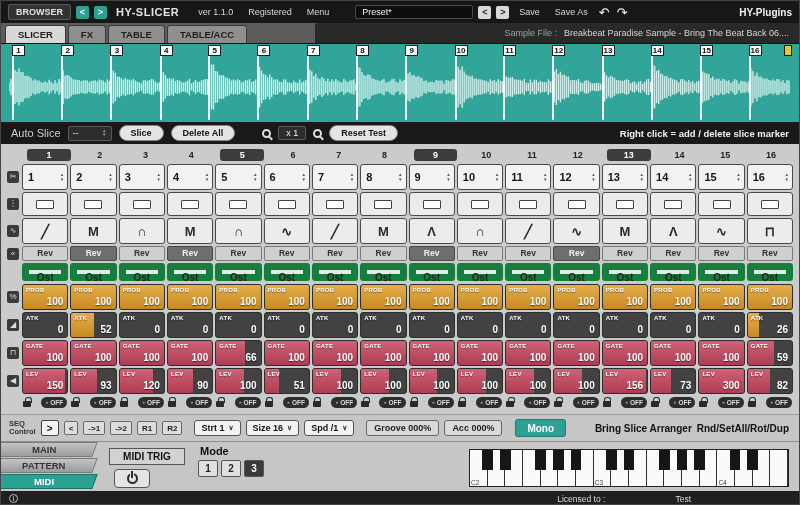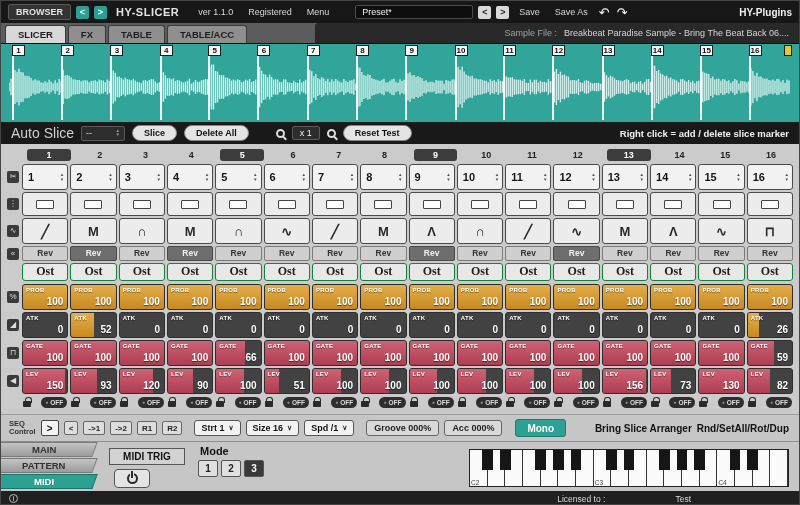--- a/index.html
+++ b/index.html
@@ -28,21 +28,21 @@
   
   .wave{position:absolute;top:42px;left:0;right:0;height:79px;background:#31a59a;border-top:1px solid #101010;}
   .waveinner{position:absolute;left:8px;right:8px;top:0;bottom:0;}
   .wavesvg{position:absolute;left:0;right:0;top:10px;height:66px;width:100%;}
   .marker-line{position:absolute;top:1px;bottom:2px;width:2px;background:rgba(255,255,255,.92);margin-left:-1px;}
   .marker-flag{position:absolute;top:1px;width:13px;height:11px;margin-left:-1px;background:#f8f8f8;border:1px solid #1d1d1d;font-size:8px;font-weight:bold;color:#111;text-align:center;line-height:9px;z-index:3;}
   .marker-flag.end{background:#e6c733;width:8px;}
 
   
   .slicebar{position:absolute;top:121px;left:0;right:0;height:22px;background:#191919;display:flex;align-items:center;gap:7px;padding:0 10px;}
-  .wl{font-size:14px;color:#cfcfcf;}
+  .wl{font-size:11px;color:#cfcfcf;}
   .autoslice{width:44px;height:15px;background:#2d2d2d;border:1px solid #5a5a5a;border-radius:2px;color:#e6e6e6;font-size:9px;display:flex;align-items:center;justify-content:space-between;padding:0 4px;}
   .spin2{display:flex;flex-direction:column;font-size:4.5px;line-height:4.5px;color:#9d9d9d;}
   .lbtn{background:#e4e4e4;color:#111;border:1px solid #888;border-radius:8px;font-size:9px;font-weight:bold;padding:2px 11px;}
   .mag{position:relative;width:9px;height:9px;border:2px solid #dedede;border-radius:50%;display:inline-block;}
   .mag::after{content:"";position:absolute;width:5px;height:2px;background:#dedede;right:-4px;bottom:-3px;transform:rotate(45deg);}
   .xbox{background:#2d2d2d;border:1px solid #5a5a5a;color:#f0f0f0;font-size:9px;padding:1px 7px;border-radius:2px;}
   .hint{margin-left:auto;font-size:9.5px;font-weight:bold;color:#f2f2f2;}
 
   
   #grid{position:absolute;top:143px;left:0;right:0;height:270px;background:#cbcbcb;padding:4px 6px;display:flex;flex-direction:column;justify-content:space-between;}
@@ -58,21 +58,21 @@
   .spin{display:flex;flex-direction:column;align-items:center;font-size:4.5px;line-height:5px;color:#555;}
   .r-pan{height:24px;}
   .pan-cell{background:#ececec;border:1px solid #4a4a4a;border-radius:3px;display:flex;align-items:center;justify-content:center;}
   .pan-bar{width:18px;height:9px;background:#fdfdfd;border:1px solid #444;border-radius:1px;}
   .r-env{height:26px;}
   .env-cell{background:#ececec;border:1px solid #4a4a4a;border-radius:3px;display:flex;align-items:center;justify-content:center;font-size:13px;font-weight:bold;color:#2a2a2a;}
   .r-rev{height:15px;}
   .rev-cell{background:#cfcfcf;border:1px solid #7a7a7a;border-radius:2px;font-size:8.5px;font-weight:bold;color:#333;text-align:center;line-height:12px;}
   .rev-cell.on{background:#6e6e6e;color:#f0f0f0;border-color:#494949;}
   .r-ost{height:18px;}
-  .ost-cell{background:#e8e8e8;border:1px solid #15803d;border-radius:3px;font-size:12px;font-weight:bold;color:#1f1f1f;text-align:center;line-height:15px;font-family:Liberation Serif, serif;}
+  .ost-cell{background:#e8e8e8;border:7px solid #15803d;border-radius:3px;font-size:10px;font-weight:bold;color:#1f1f1f;text-align:center;line-height:15px;}
   .r-val{height:26px;}
   .val-cell{position:relative;border:1px solid #2e2e2e;border-radius:3px;background:#424242;overflow:hidden;}
   .vfill{position:absolute;left:0;top:0;bottom:0;}
   .prob .vfill,.atk .vfill{background:linear-gradient(#e3ae4b,#c8891f);}
   .gate .vfill,.lev .vfill{background:linear-gradient(#cf6276,#ae3d52);}
   .vlab{position:absolute;left:3px;top:2px;font-size:6px;font-weight:bold;color:#fff;letter-spacing:.3px;text-shadow:0 1px 1px rgba(0,0,0,.45);}
   .vnum{position:absolute;right:4px;bottom:2px;font-size:10px;font-weight:bold;color:#fff;text-shadow:0 1px 1px rgba(0,0,0,.55);}
   .r-lock{height:14px;}
   .lock-cell{display:flex;align-items:center;justify-content:space-between;padding:0 1px;}
   .lock{position:relative;width:8px;height:6px;background:#2a2a2a;border-radius:1px;margin-top:3px;}
@@ -792,21 +792,21 @@
           <span class="vnum">156</span>
         </div>
         <div class="cell val-cell lev">
           <div class="vfill" style="width: 45.625%;"></div>
           <span class="vlab">LEV</span>
           <span class="vnum">73</span>
         </div>
         <div class="cell val-cell lev">
           <div class="vfill" style="width: 100%;"></div>
           <span class="vlab">LEV</span>
-          <span class="vnum">130</span>
+          <span class="vnum">300</span>
         </div>
         <div class="cell val-cell lev">
           <div class="vfill" style="width: 51.25%;"></div>
           <span class="vlab">LEV</span>
           <span class="vnum">82</span>
         </div>
       </div>
       <div class="grow r-lock">
         <div class="gut"></div>
         <div class="cell lock-cell">

